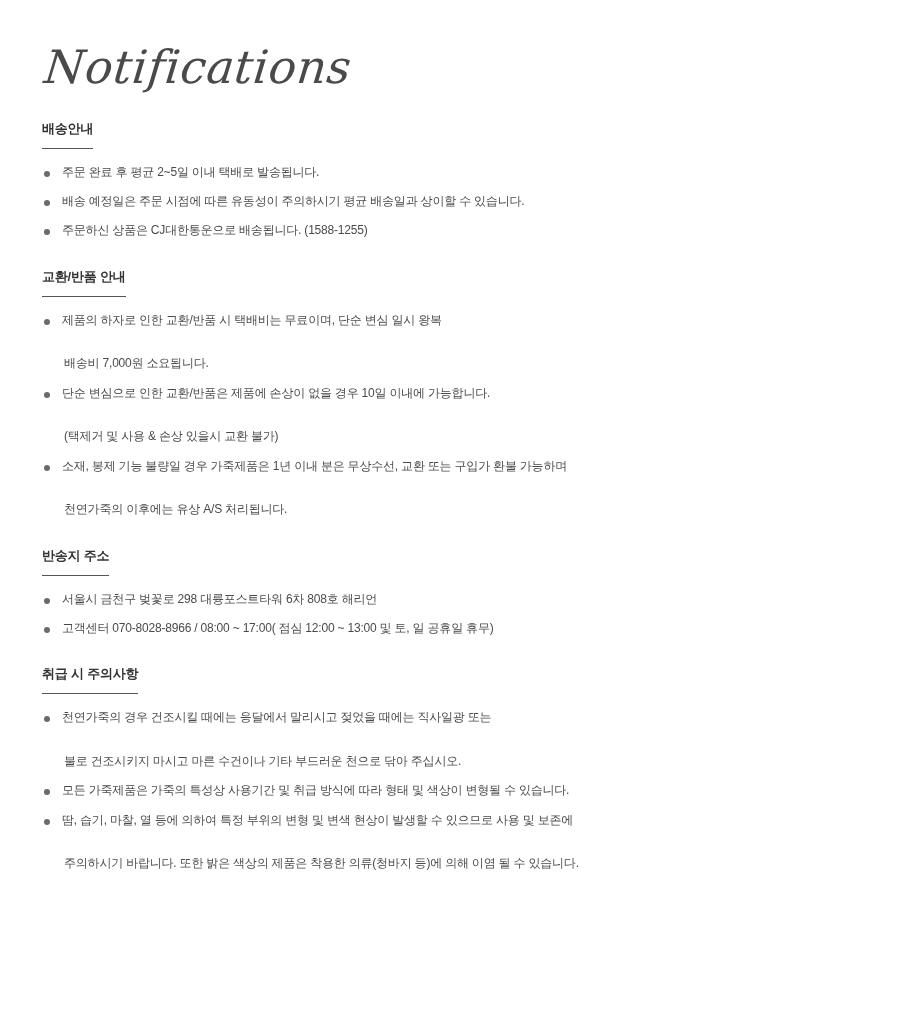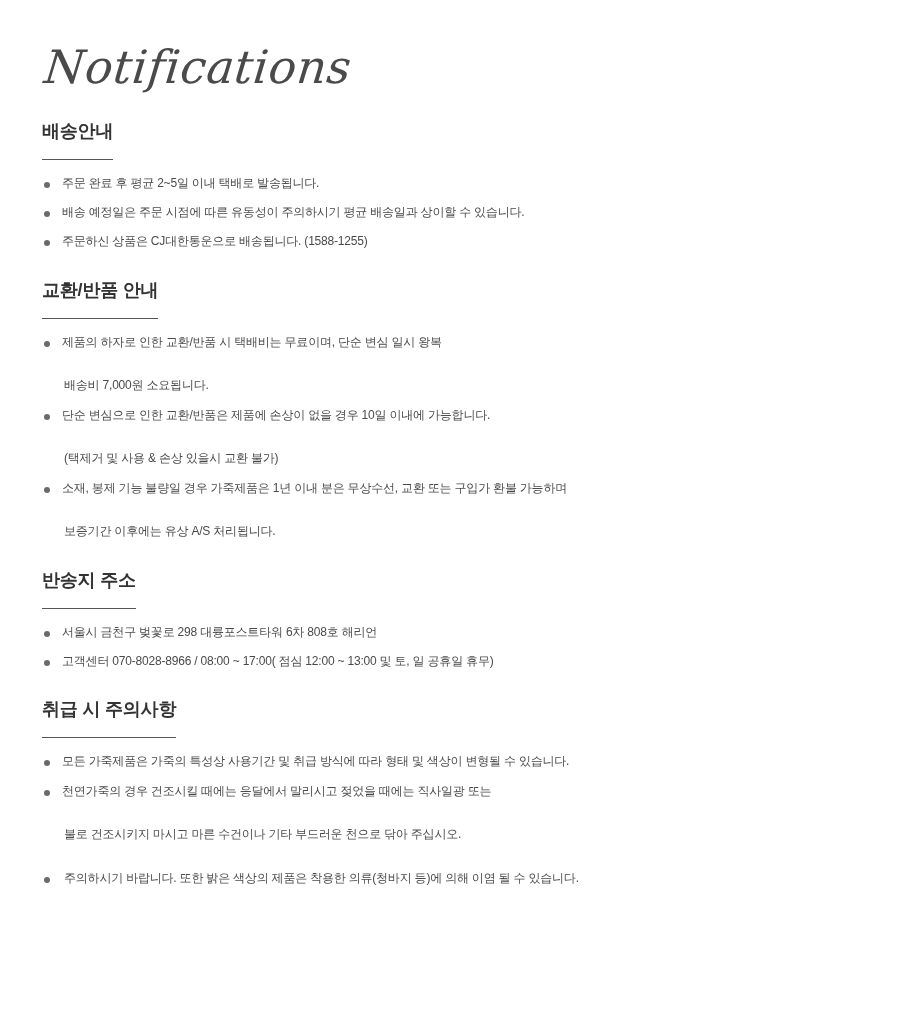--- a/index.html
+++ b/index.html
@@ -30,26 +30,26 @@
     color: #4a4a4a;
     margin: 0 0 26px 2px;
     line-height: 1.1;
     transform: skewX(-6deg);
     transform-origin: left bottom;
   }
   .section {
     margin-bottom: 26px;
   }
   .section-heading {
-    font-size: 18px;
+    font-size: 13px;
     font-weight: bold;
     color: #333333;
     display: inline-block;
     border-bottom: 1.5px solid #555555;
-    padding-bottom: 16px;
+    padding-bottom: 10px;
     margin: 0 0 14px 2px;
     letter-spacing: -0.2px;
   }
   .item {
     position: relative;
     padding-left: 22px;
     margin-bottom: 10px;
     font-size: 12px;
     line-height: 1.62;
     color: #4a4a4a;
@@ -105,21 +105,21 @@
       <span class="line indent">배송비 7,000원 소요됩니다.</span>
     </div>
     <div class="item">
       <span class="bullet"></span>
       <span class="line">단순 변심으로 인한 교환/반품은 제품에 손상이 없을 경우 10일 이내에 가능합니다.</span>
       <span class="line indent">(택제거 및 사용 &amp; 손상 있을시 교환 불가)</span>
     </div>
     <div class="item">
       <span class="bullet"></span>
       <span class="line">소재, 봉제 기능 불량일 경우 가죽제품은 1년 이내 분은 무상수선, 교환 또는 구입가 환불 가능하며</span>
-      <span class="line indent">보증기간 이후에는 유상 A/S 처리됩니다.</span>
+      <span class="line indent">천연가죽의 이후에는 유상 A/S 처리됩니다.</span>
     </div>
   </div>
 
   <div class="section">
     <div class="section-heading">반송지 주소</div>
 
     <div class="item">
       <span class="bullet"></span>
       <span class="line">서울시 금천구 벚꽃로 298 대륭포스트타워 6차 808호 해리언</span>
     </div>
@@ -127,26 +127,27 @@
       <span class="bullet"></span>
       <span class="line">고객센터 070-8028-8966 / 08:00 ~ 17:00( 점심 12:00 ~ 13:00 및 토, 일 공휴일 휴무)</span>
     </div>
   </div>
 
   <div class="section">
     <div class="section-heading">취급 시 주의사항</div>
 
     <div class="item">
       <span class="bullet"></span>
-      <span class="line">모든 가죽제품은 가죽의 특성상 사용기간 및 취급 방식에 따라 형태 및 색상이 변형될 수 있습니다.</span>
-    </div>
-    <div class="item">
-      <span class="bullet"></span>
       <span class="line">천연가죽의 경우 건조시킬 때에는 응달에서 말리시고 젖었을 때에는 직사일광 또는</span>
       <span class="line indent">불로 건조시키지 마시고 마른 수건이나 기타 부드러운 천으로 닦아 주십시오.</span>
     </div>
     <div class="item">
       <span class="bullet"></span>
+      <span class="line">모든 가죽제품은 가죽의 특성상 사용기간 및 취급 방식에 따라 형태 및 색상이 변형될 수 있습니다.</span>
+    </div>
+    <div class="item">
+      <span class="bullet"></span>
+      <span class="line">땀, 습기, 마찰, 열 등에 의하여 특정 부위의 변형 및 변색 현상이 발생할 수 있으므로 사용 및 보존에</span>
       <span class="line indent">주의하시기 바랍니다. 또한 밝은 색상의 제품은 착용한 의류(청바지 등)에 의해 이염 될 수 있습니다.</span>
     </div>
   </div>
 
 </div>
 
 </body></html>

